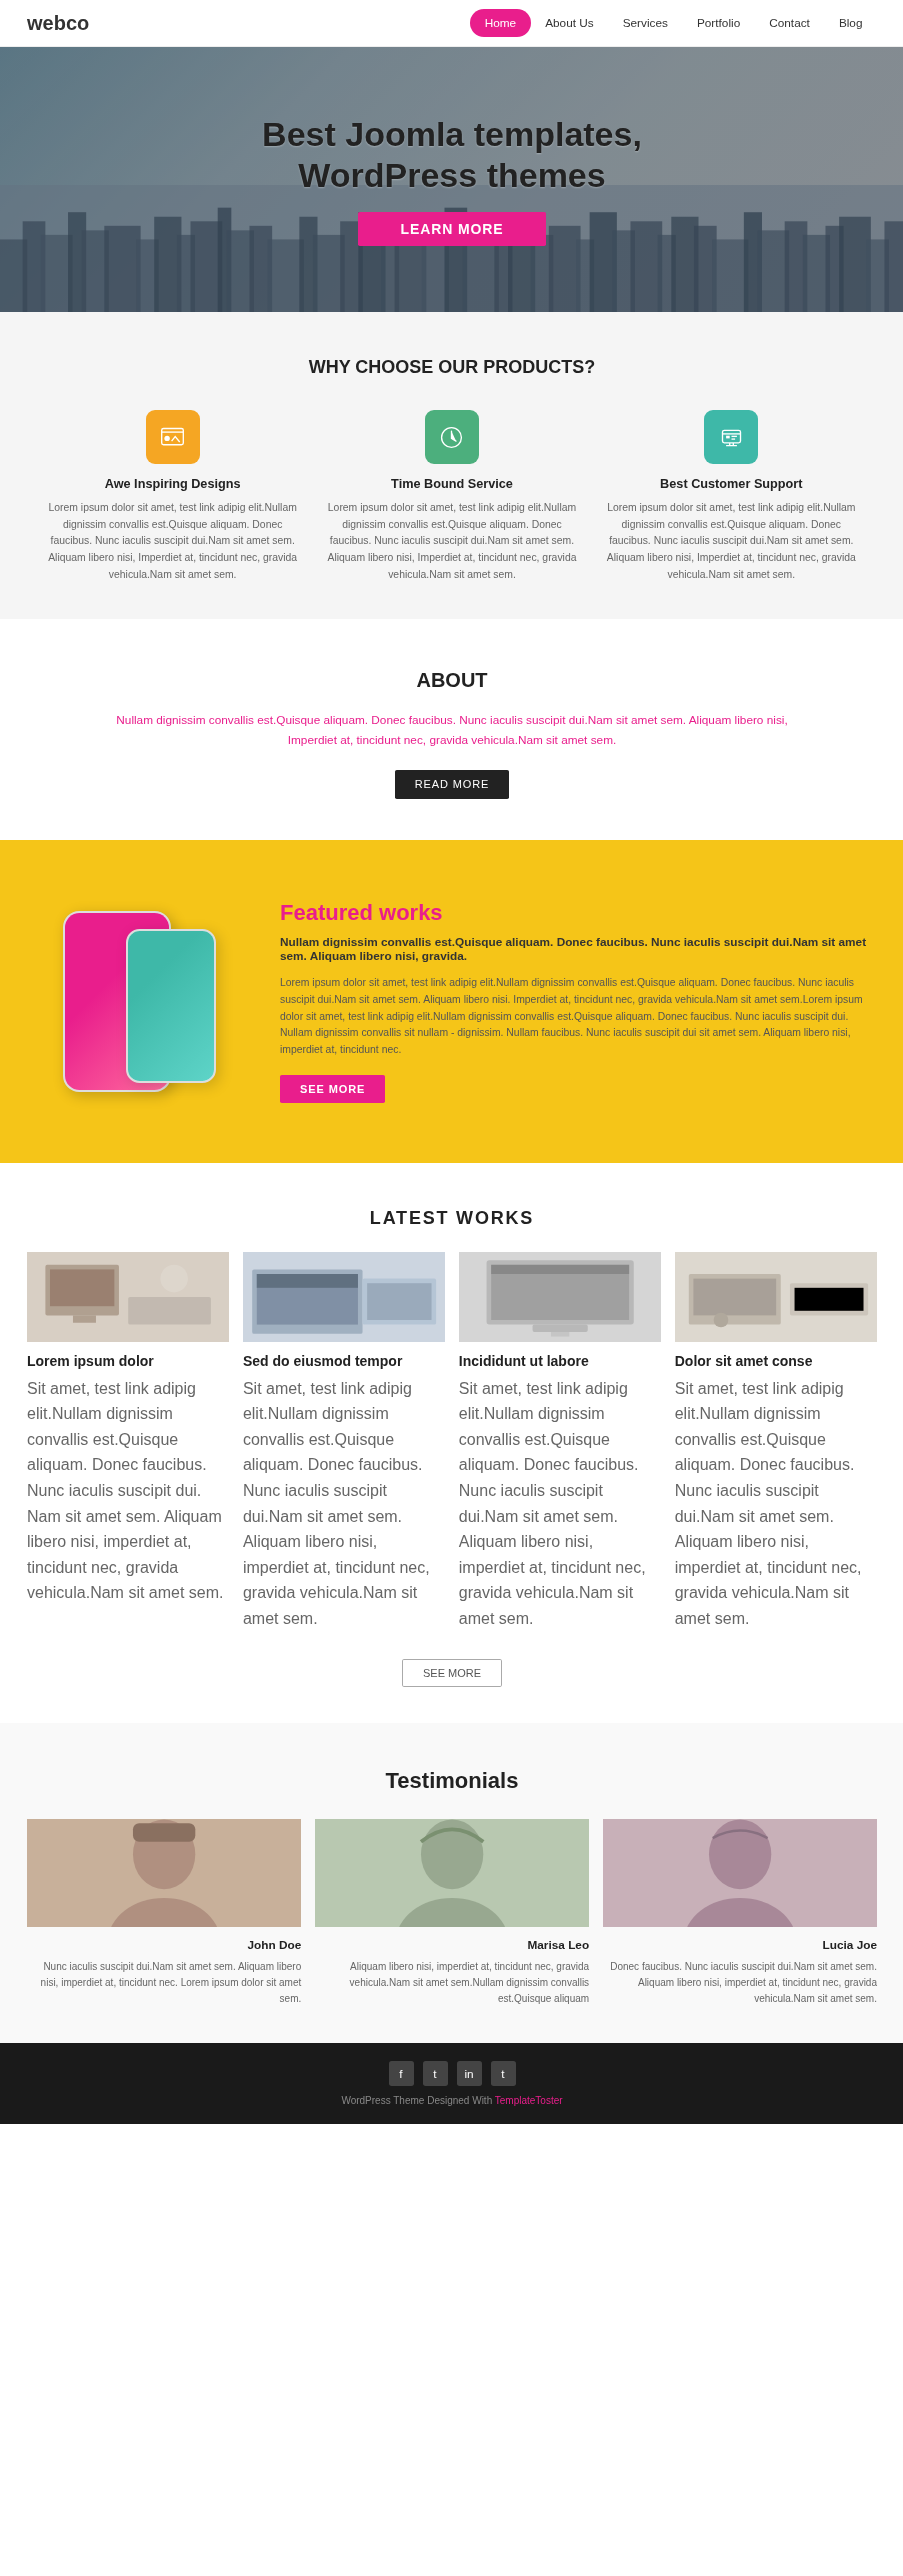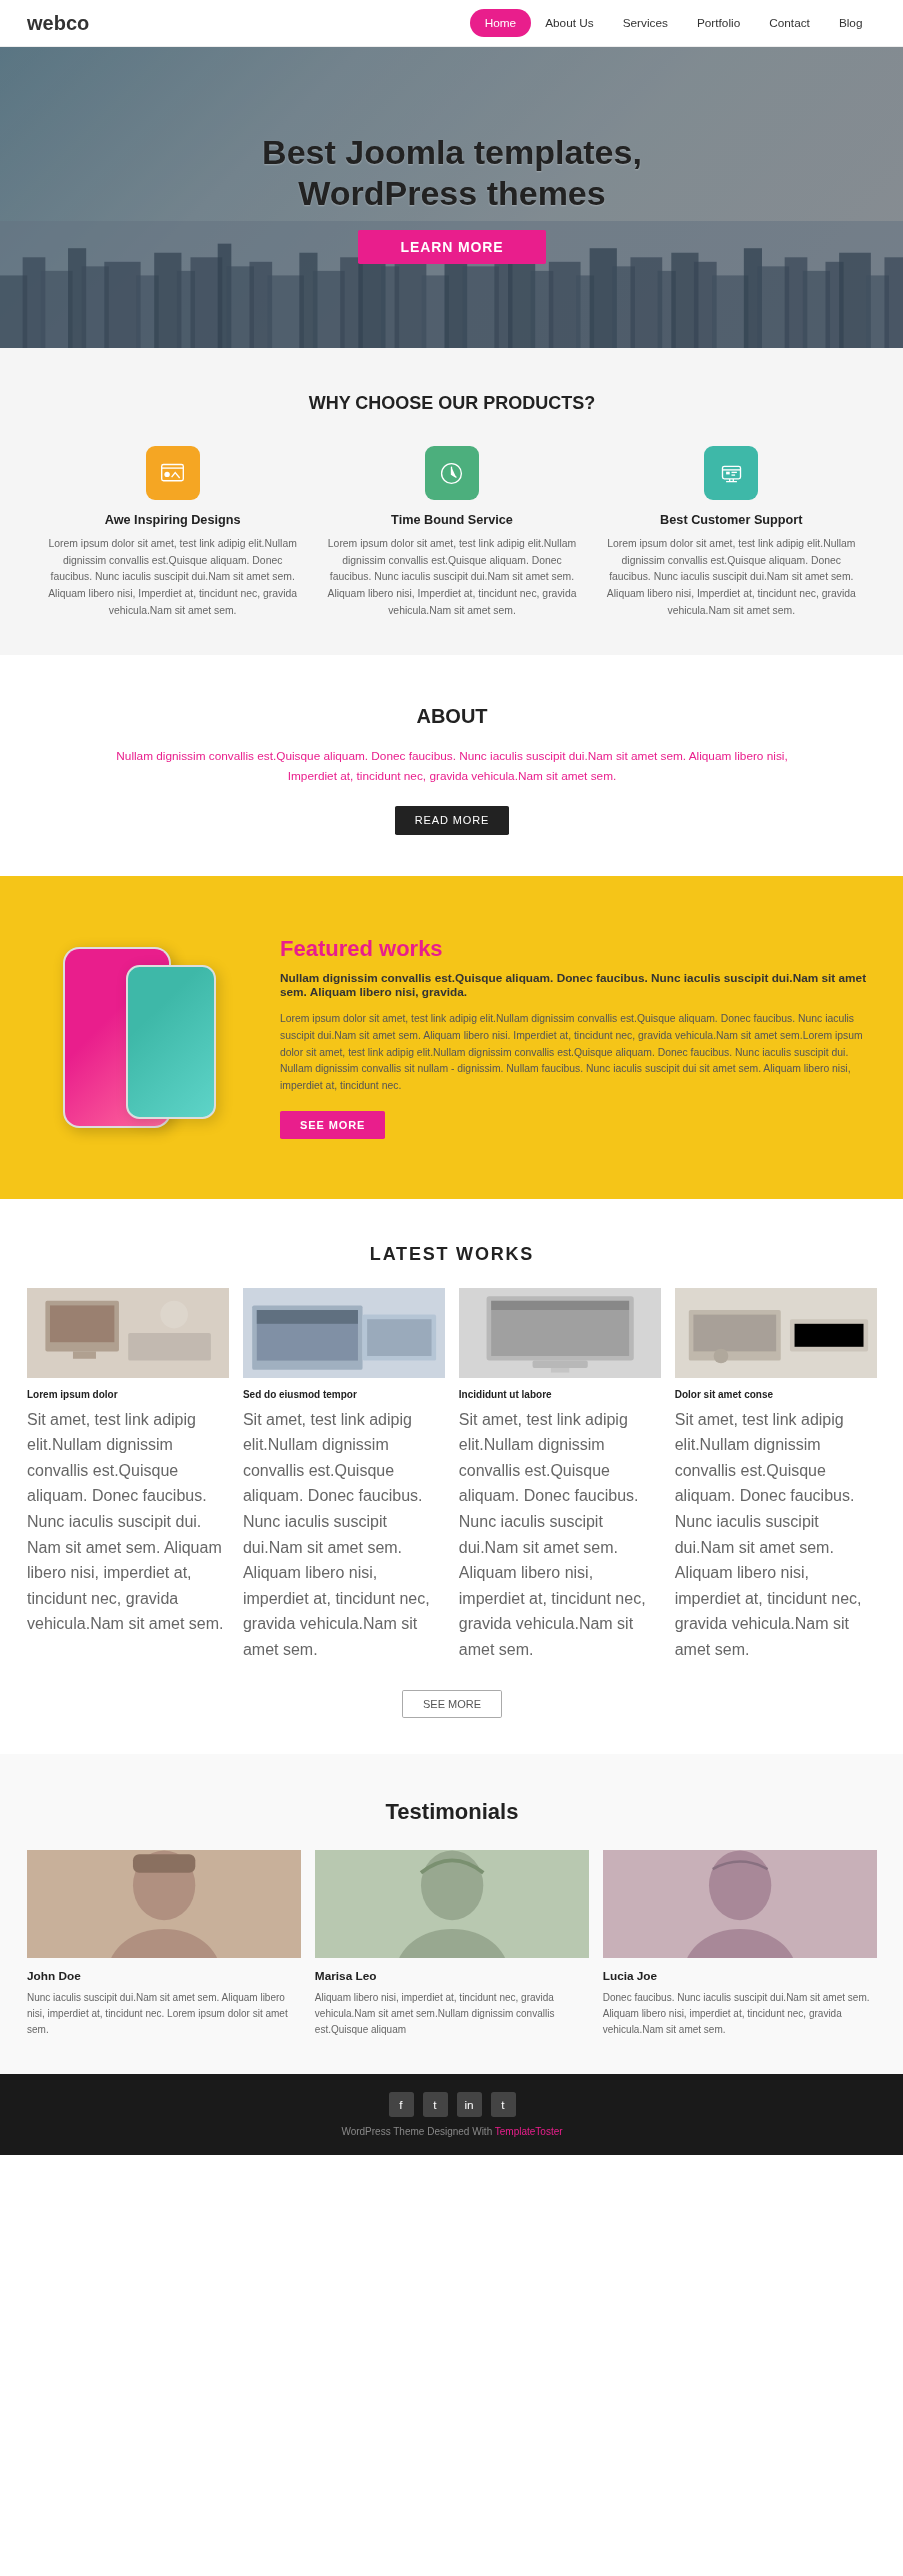--- a/index.html
+++ b/index.html
@@ -33,21 +33,21 @@
     }
     .navbar-nav li.active a {
       background: #e91e8c;
       color: #fff;
       border-radius: 14px;
     }
 
     
     .hero {
       position: relative;
-      height: 301px;
+      height: 265px;
       background: linear-gradient(rgba(0,0,0,0.35), rgba(0,0,0,0.35)),
         linear-gradient(135deg, #8ab4c9 0%, #b0c9d8 30%, #c5d5df 60%, #d0d8e0 100%);
       display: flex;
       flex-direction: column;
       align-items: center;
       justify-content: center;
       text-align: center;
       overflow: hidden;
     }
     .hero h1 {
@@ -268,21 +268,21 @@
     .work-thumb.desk2 {
       background: linear-gradient(135deg, #d5dde8 0%, #b0bfcf 100%);
     }
     .work-thumb.desk3 {
       background: linear-gradient(135deg, #d8d8d8 0%, #c0c0c0 100%);
     }
     .work-thumb.desk4 {
       background: linear-gradient(135deg, #e5e0d8 0%, #d0c8bc 100%);
     }
     .work-item h4 {
-      font-size: 10px;
+      font-size: 14px;
       font-weight: bold;
       margin-bottom: 7.2px;
       color: #222;
     }
     .work-item p {
       font-size: 16px;
       color: #666;
       line-height: 1.6;
     }
     .see-more-btn {
@@ -307,21 +307,21 @@
       font-weight: bold;
       margin-bottom: 25px;
       color: #222;
     }
     .testimonials-grid {
       display: flex;
       gap: 13.6px;
     }
     .testimonial-item {
       flex: 1;
-      text-align: left;
+      text-align: right;
     }
     .testimonial-avatar {
       width: 100%;
       height: 108px;
       background: #ccc;
       margin-bottom: 11px;
       overflow: hidden;
     }
     .avatar1 { background: linear-gradient(135deg, #c8b8a0 0%, #a89080 100%); }
     .avatar2 { background: linear-gradient(135deg, #b8c8b0 0%, #889880 100%); }

